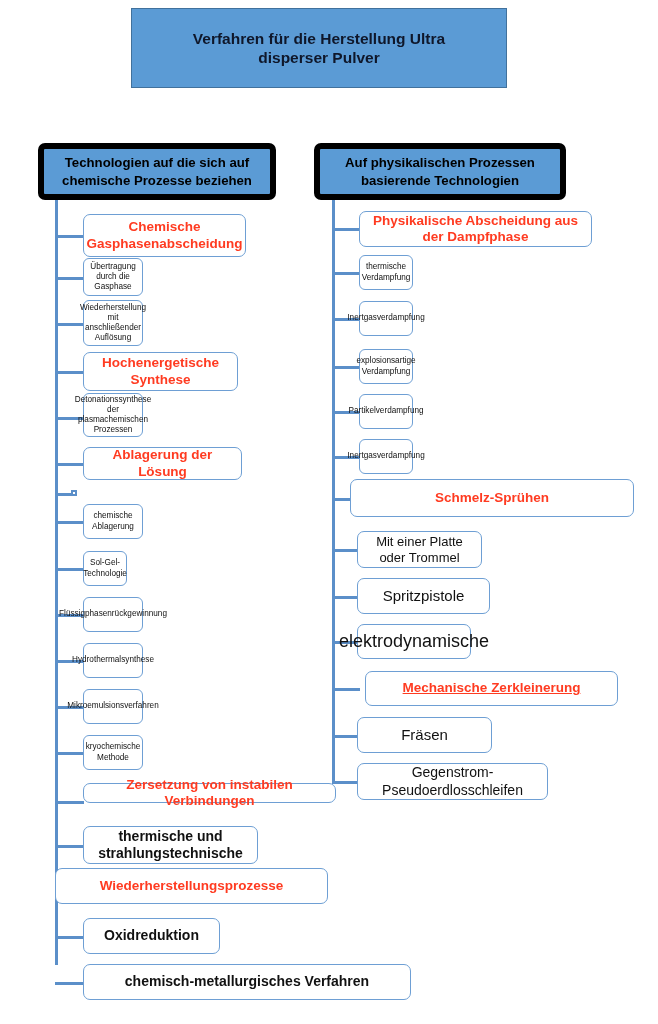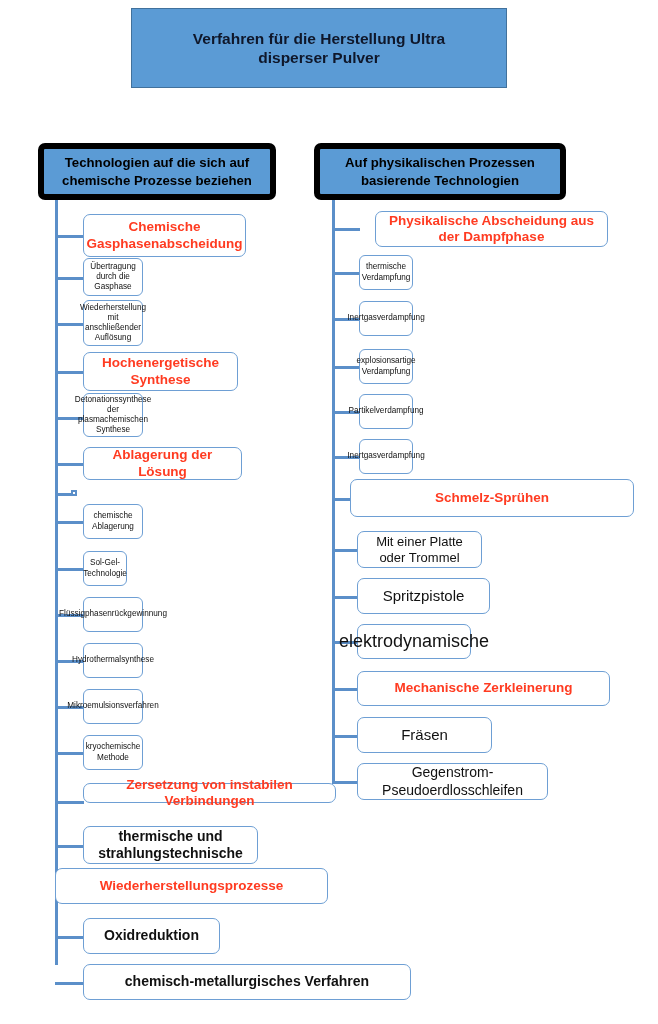--- a/index.html
+++ b/index.html
@@ -107,21 +107,21 @@
 
   <div class="node wbox leaf" style="left:83px;top:300px;width:60px;height:46px;">
     <span>Wiederherstellung mit anschließender Auflösung</span>
   </div>
 
   <div class="node wbox red" style="left:83px;top:352px;width:155px;height:39px;padding:0 5px;">
     <span>Hochenergetische Synthese</span>
   </div>
 
   <div class="node wbox leaf" style="left:83px;top:393px;width:60px;height:44px;">
-    <span>Detonationssynthese der plasmachemischen Synthese</span>
+    <span>Detonationssynthese der plasmachemischen Prozessen</span>
   </div>
 
   <div class="node wbox red" style="left:83px;top:447px;width:159px;height:33px;padding:0 5px;">
     <span>Ablagerung der Lösung</span>
   </div>
 
   <div class="node wbox leaf" style="left:83px;top:504px;width:60px;height:35px;">
     <span>chemische Ablagerung</span>
   </div>
 
@@ -174,21 +174,21 @@
   <div class="hline" style="left:332px;top:411px;width:28px;"></div>
   <div class="hline" style="left:332px;top:456px;width:28px;"></div>
   <div class="hline" style="left:332px;top:498px;width:28px;"></div>
   <div class="hline" style="left:332px;top:549px;width:28px;"></div>
   <div class="hline" style="left:332px;top:596px;width:28px;"></div>
   <div class="hline" style="left:332px;top:641px;width:28px;"></div>
   <div class="hline" style="left:332px;top:688px;width:28px;"></div>
   <div class="hline" style="left:332px;top:735px;width:28px;"></div>
   <div class="hline" style="left:332px;top:781px;width:28px;"></div>
 
-  <div class="node wbox red" style="left:375px;top:211px;width:233px;height:36px;padding:0 5px;">
+  <div class="node wbox red" style="left:359px;top:211px;width:233px;height:36px;padding:0 5px;">
     <span>Physikalische Abscheidung aus der Dampfphase</span>
   </div>
 
   <div class="node wbox leaf" style="left:359px;top:255px;width:54px;height:35px;">
     <span>thermische Verdampfung</span>
   </div>
 
   <div class="node wbox leaf" style="left:359px;top:301px;width:54px;height:35px;">
     <span>Inertgasverdampfung</span>
   </div>
@@ -214,21 +214,21 @@
   </div>
 
   <div class="node wbox plain" style="left:357px;top:578px;width:133px;height:36px;padding:0 5px;font-size:15px;">
     <span>Spritzpistole</span>
   </div>
 
   <div class="node wbox plain" style="left:357px;top:624px;width:114px;height:35px;padding:0 5px;font-size:18px;">
     <span>elektrodynamische</span>
   </div>
 
-  <div class="node wbox red" style="left:357px;top:671px;width:253px;height:35px;padding:0 5px;">
+  <div class="node wbox red" style="left:365px;top:671px;width:253px;height:35px;padding:0 5px;text-decoration:underline;">
     <span>Mechanische Zerkleinerung</span>
   </div>
 
   <div class="node wbox plain" style="left:357px;top:717px;width:135px;height:36px;padding:0 5px;font-size:15px;">
     <span>Fräsen</span>
   </div>
 
   <div class="node wbox plain" style="left:357px;top:763px;width:191px;height:37px;padding:0 5px;font-size:14px;">
     <span>Gegenstrom-Pseudoerdlosschleifen</span>
   </div>

